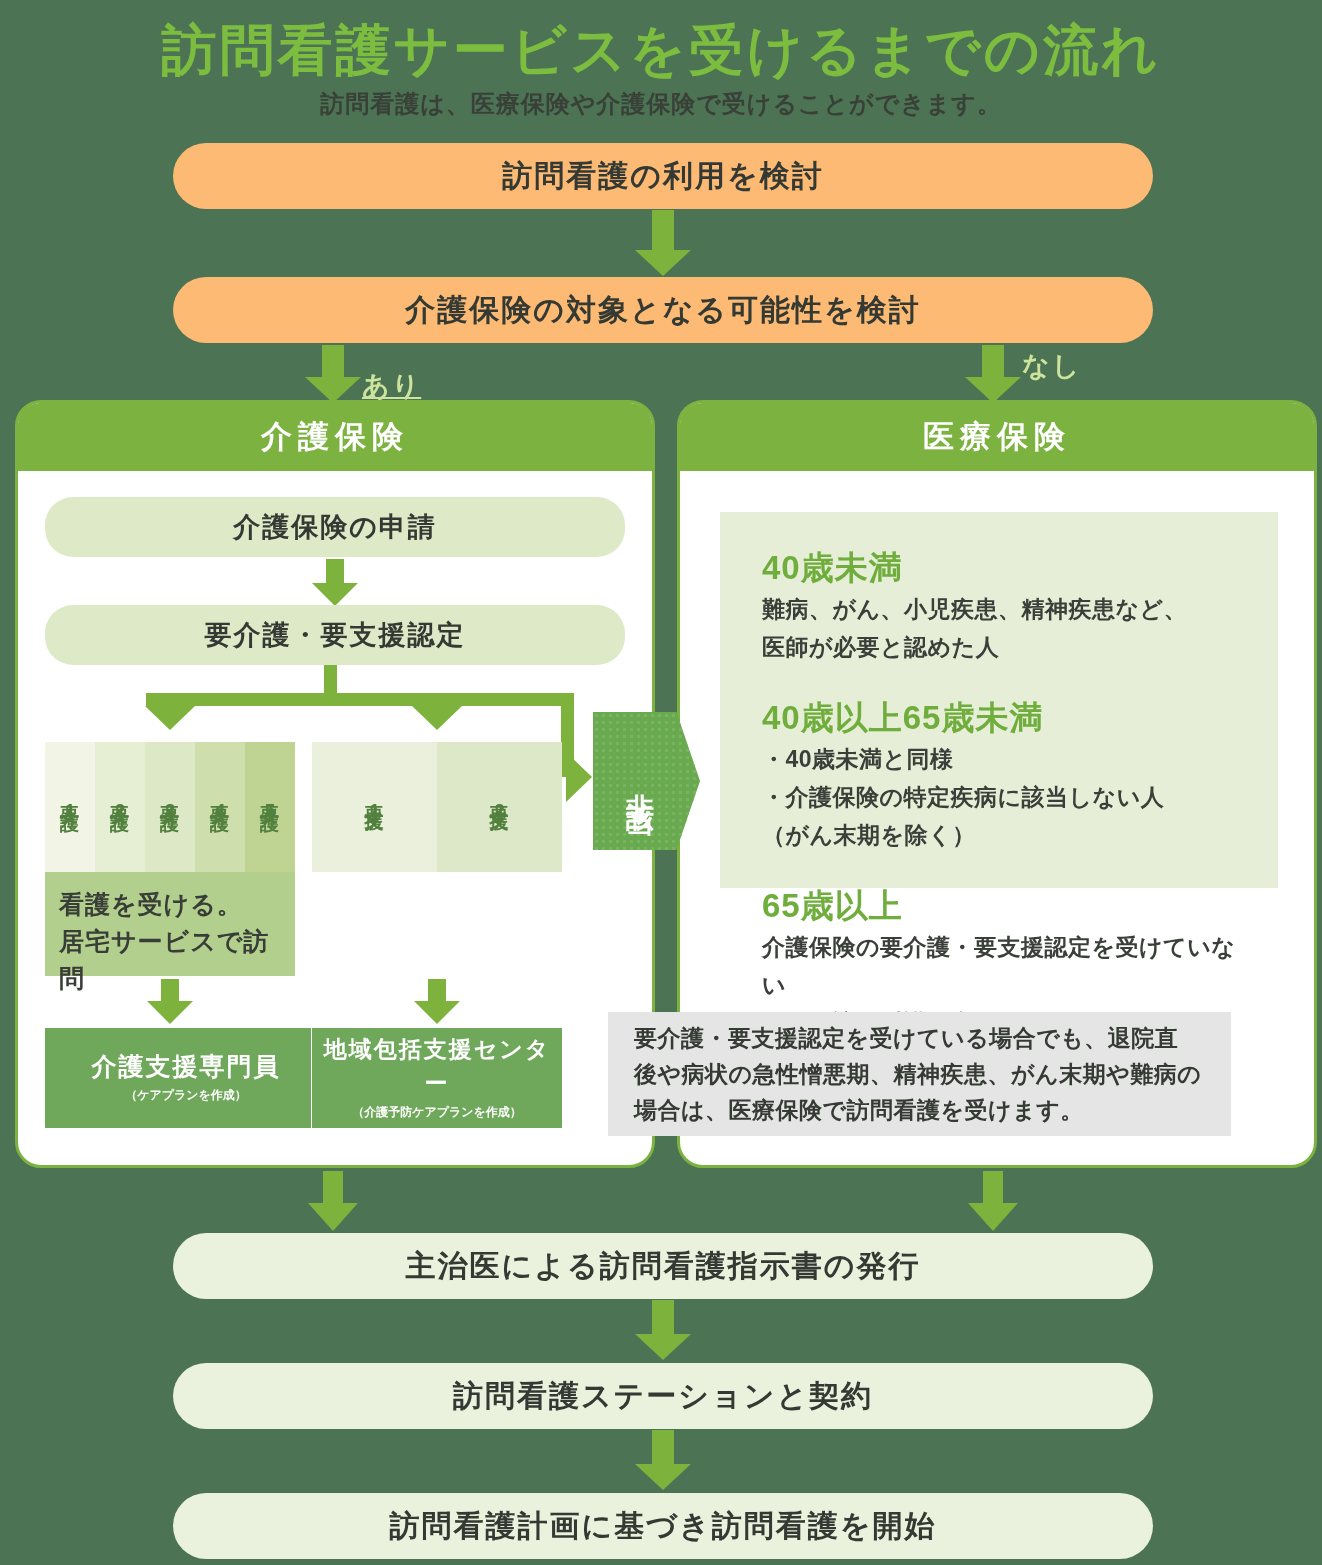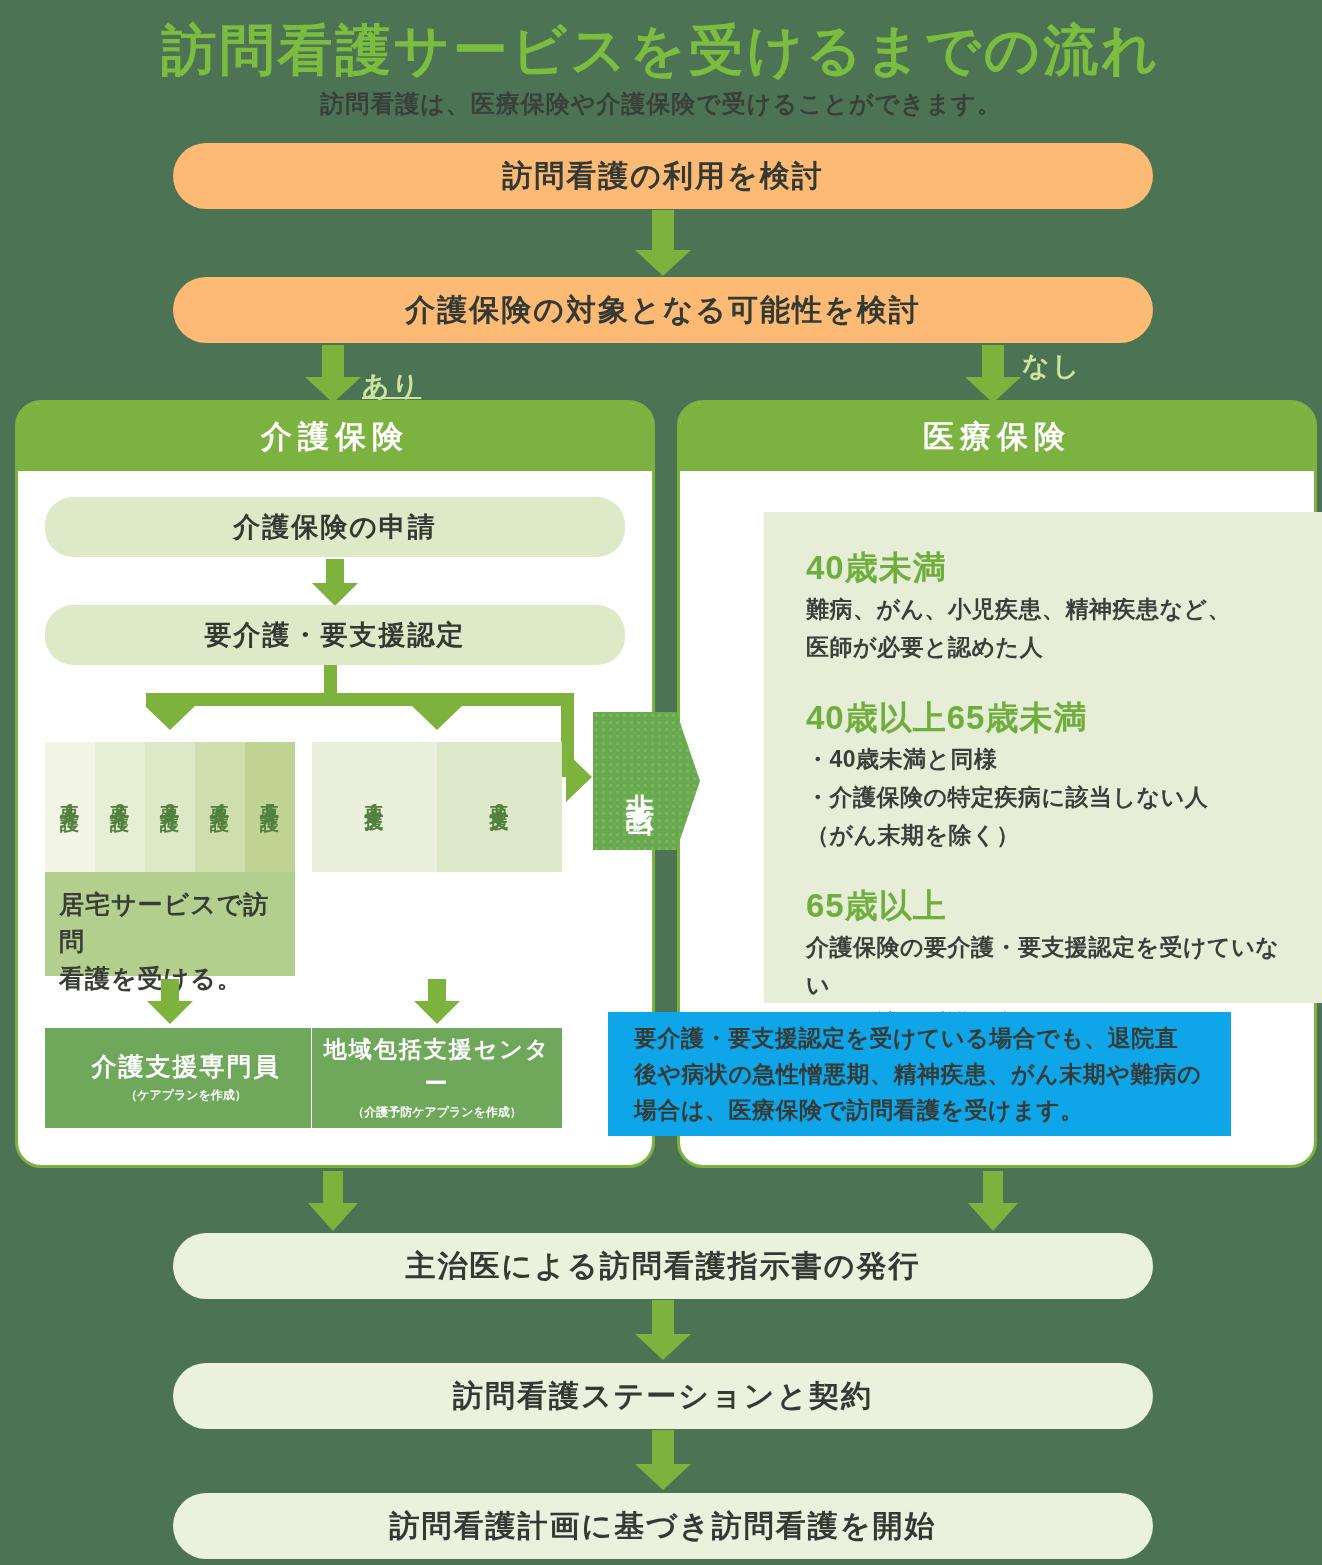--- a/index.html
+++ b/index.html
@@ -46,26 +46,26 @@
          align-items:center;justify-content:center;color:#ffffff;text-align:center;}
   .staff .big{font-size:25px;font-weight:700;letter-spacing:2px;line-height:34px;}
   .staff .small{font-size:12px;font-weight:700;letter-spacing:0px;line-height:24px;}
   
   .pentagon{left:593px;top:712px;width:107px;height:138px;background:#69a94f;
             background-image:radial-gradient(#79b45e 1.5px, transparent 1.5px);background-size:7px 7px;
             clip-path:polygon(0 0,78% 0,100% 50%,78% 100%,0 100%);
             display:flex;align-items:center;justify-content:center;z-index:5;}
   .pentagon .vtext{color:#ffffff;font-size:28px;letter-spacing:7px;font-weight:700;}
   
-  .content-box{left:720px;top:512px;width:558px;height:491px;background:#e7eed7;box-sizing:border-box;
-               padding:34px 30px 0 42px;margin-left:44px;}
+  .content-box{left:720px;top:512px;width:558px;height:376px;background:#e7eed7;box-sizing:border-box;
+               padding:34px 30px 0 42px;}
   .sec-h{font-size:33px;font-weight:800;color:#6fae3c;line-height:44px;letter-spacing:1px;}
   .sec-line{font-size:23px;font-weight:600;color:#3a3f39;line-height:38px;letter-spacing:0.5px;}
   .sec-gap{margin-top:30px;}
-  .note{left:608px;top:1012px;width:623px;height:124px;background:#0ea5e9;box-sizing:border-box;
+  .note{left:608px;top:1012px;width:623px;height:124px;background:#e5e5e5;box-sizing:border-box;
         padding:8px 0 0 26px;z-index:6;}
   .note .sec-line{line-height:36px;color:#353b34;}
 </style>
 </head>
 <body>
 
 <div class="canvas">
 
   <div class="abs title">訪問看護サービスを受けるまでの流れ</div>
   <div class="abs subtitle">訪問看護は、医療保険や介護保険で受けることができます。</div>
@@ -121,22 +121,22 @@
     </div>
 
   <div class="abs col" style="left:312px;width:125px;background:#eaf0dc;">
     <span class="vtext">要支援1</span>
     </div>
   <div class="abs col" style="left:437px;width:125px;background:#dde8c9;">
     <span class="vtext">要支援2</span>
     </div>
 
   <div class="abs svc" style="left:45px;">
+    <div>看護を受ける。</div>
     <div>居宅サービスで訪問</div>
-    <div>看護を受ける。</div>
   </div>
 
   <div class="abs stem" style="left:161px;top:979px;width:18px;height:22px;"></div>
   <div class="abs tri down t44" style="left:147px;top:1001px;"></div>
   <div class="abs stem" style="left:428px;top:979px;width:18px;height:22px;"></div>
   <div class="abs tri down t44" style="left:414px;top:1001px;"></div>
 
   <div class="abs staff" style="left:45px;padding-left:16px;">
     <div class="big">介護支援専門員</div>
     <div class="small">（ケアプランを作成）</div>

